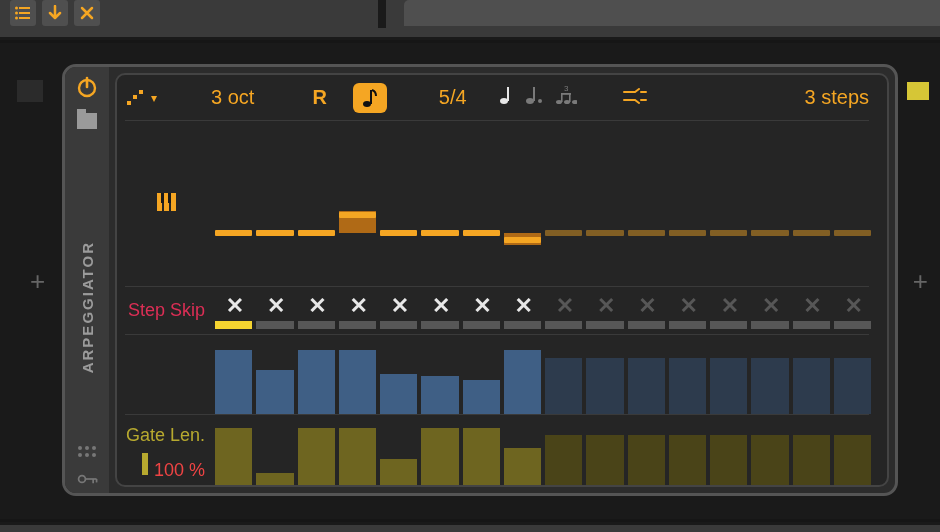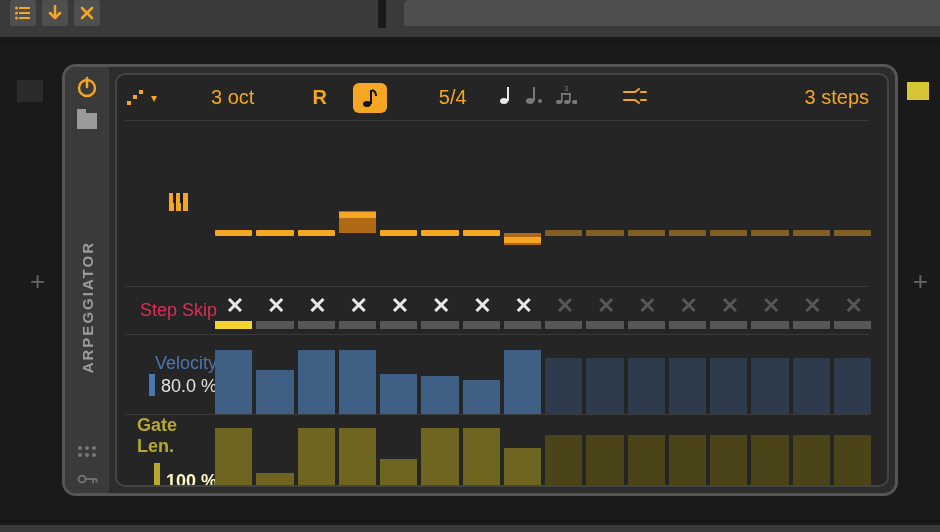--- a/index.html
+++ b/index.html
@@ -130,21 +130,21 @@
   .rate { margin-left:34px; cursor:pointer;}
   .timing-group{ margin-left:14px; display:flex; gap:12px; align-items:center;}
   .timing-group .t{ color:#888; cursor:pointer;}
   .timing-group .t.active{ color:#f0f0f0;}
   .shuffle-ic{ margin-left:28px; color:#f5a623; cursor:pointer;}
   .steps{ margin-left:auto; cursor:pointer;}
 
   
   .lane{ position:relative; border-bottom:1px solid #3a3a3a;}
   .lane-label-col{
-    position:absolute; left:12px; top:0; bottom:0; width:86px;
+    position:absolute; left:0; top:0; bottom:0; width:86px;
     display:flex; flex-direction:column; justify-content:center; align-items:flex-end;
     padding-right:6px; font-size:18px;
   }
   .grid{
     margin-left:90px; height:100%; position:relative;
   }
   .step{ position:absolute; }
 
   
   .lane-pitch{ height:166px;}
@@ -162,23 +162,23 @@
 
   
   .lane-vel{ height:80px;}
   .lane-vel .lane-label-col{ color:#4878b4;}
   .lane-vel .val{ color:#e0e0e0; font-size:18px; margin-top:2px;}
   .lane-vel .val-bar{ width:6px; height:22px; background:#4878b4; margin-right:6px;}
   .vbar{ background:#3f5f85; position:absolute; bottom:0; cursor:pointer;}
   .vbar.dim{ background:#2d3b4d;}
 
   
-  .lane-gate{ height:76px; border-bottom:none;font-weight:bold;}
+  .lane-gate{ height:76px; border-bottom:none;}
   .lane-gate .lane-label-col{ color:#b7a92f;}
-  .lane-gate .val{ color:#fef9c3; font-size:18px; margin-top:14px;}
+  .lane-gate .val{ color:#ef4444; font-size:18px; margin-top:14px;}
   .lane-gate .val-bar{ width:6px; height:22px; background:#b7a92f; margin-right:6px;}
   .gbar{ background:#6e6520; position:absolute; bottom:0; cursor:pointer;}
   .gbar.dim{ background:#4a4418;}
 
   .val-row{ display:flex; align-items:center;}
 </style>
 </head>
 <body>
 
 <div class="top-strip">
@@ -380,27 +380,20 @@
             <div class="x-mark dim" style="left: 546.875px;">✕</div>
             <div class="ind" style="left: 536.25px; width: 37.25px;"></div>
             <div class="x-mark dim" style="left: 588.125px;">✕</div>
             <div class="ind" style="left: 577.5px; width: 37.25px;"></div>
             <div class="x-mark dim" style="left: 629.375px;">✕</div>
             <div class="ind" style="left: 618.75px; width: 37.25px;"></div>
           </div>
       </div>
 
       <div class="lane lane-vel">
-        <div class="lane-label-col">
-          <span>Velocity</span>
-          <div class="val-row">
-              <span class="val-bar"></span>
-              <span class="val">80.0 %</span>
-            </div>
-        </div>
         <div class="grid" id="vel-grid">
             <div class="vbar" style="left: 0px; width: 37.25px; height: 64px;"></div>
             <div class="vbar" style="left: 41.25px; width: 37.25px; height: 44px;"></div>
             <div class="vbar" style="left: 82.5px; width: 37.25px; height: 64px;"></div>
             <div class="vbar" style="left: 123.75px; width: 37.25px; height: 64px;"></div>
             <div class="vbar" style="left: 165px; width: 37.25px; height: 40px;"></div>
             <div class="vbar" style="left: 206.25px; width: 37.25px; height: 37.6px;"></div>
             <div class="vbar" style="left: 247.5px; width: 37.25px; height: 33.6px;"></div>
             <div class="vbar" style="left: 288.75px; width: 37.25px; height: 64px;"></div>
             <div class="vbar dim" style="left: 330px; width: 37.25px; height: 56px;"></div>

